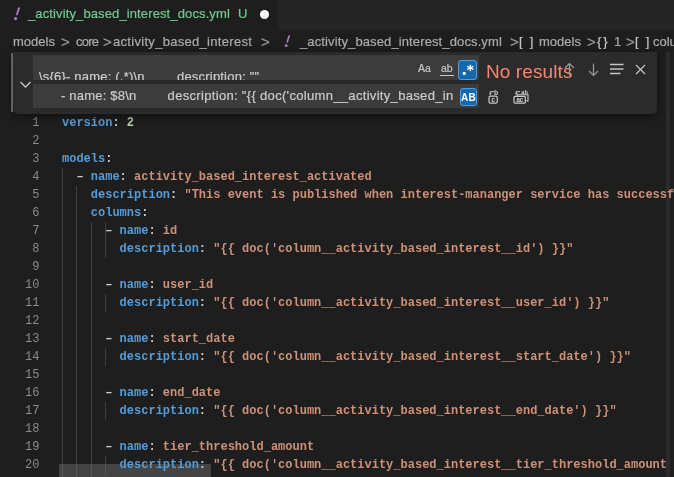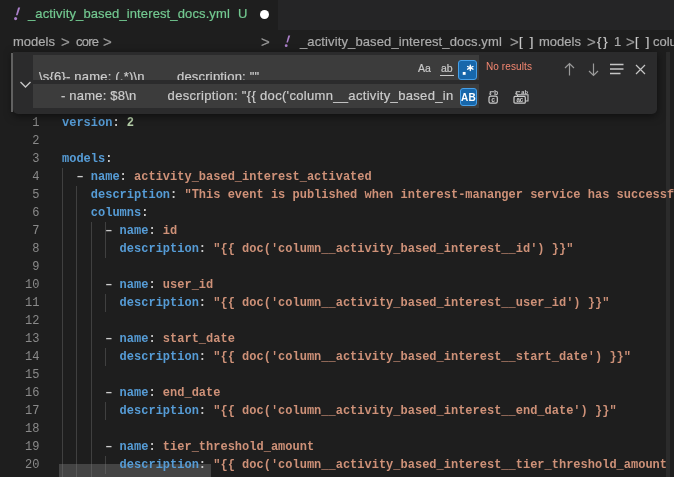--- a/index.html
+++ b/index.html
@@ -41,21 +41,21 @@
   .finput { position:absolute; left:20px; width:446px; background:#3c3c3c; overflow:hidden; }
   #fin { top:3px; height:25px; }
   #rin { top:32px; height:24px; }
   .ftext { position:absolute; color:#cccccc; font-size:13px; letter-spacing:0.2px; white-space:pre;
            -webkit-text-stroke:0.2px #cccccc; }
   #fin .ftext { top:14px; }
   #rin .ftext { top:4px; }
   .opt { position:absolute; color:#c8c8c8; font-size:10.5px; -webkit-text-stroke:0.2px #c8c8c8; }
   .optbox { position:absolute; background:#1767ab; border:1px solid #47a0e8; border-radius:3px;
             color:#ffffff; display:flex; align-items:center; justify-content:center; }
-  #nores { position:absolute; left:473px; top:9px; color:#f48771; font-size:10px; letter-spacing:0.1px; }
+  #nores { position:absolute; left:473px; top:9px; color:#f48771; font-size:19px; letter-spacing:0.1px; }
   .icn { position:absolute; }
 </style>
 </head>
 <body>
 
 <div id="tabbar">
   <div id="tab">
     <svg class="ficon2" style="position:absolute;left:12px;top:7px" width="9" height="14" viewBox="0 0 9 14">
       <path d="M6.1 0.5 L8.2 0.5 L5.6 8.3 L3.9 8.3 Z" fill="#ab7fc9"></path>
       <circle cx="3.6" cy="11.6" r="1.55" fill="#ab7fc9"></circle>
@@ -64,20 +64,21 @@
     <span class="git">U</span>
     <span class="dot"></span>
   </div>
 </div>
 
 <div id="crumbs">
   <span style="left:13px">models</span>
   <span class="sep" style="left:61px">&gt;</span>
   <span style="left:76px; letter-spacing:-0.8px;">core</span>
   <span class="sep" style="left:103px">&gt;</span>
+  <span style="left:113px; letter-spacing:0.3px;">activity_based_interest</span>
   <span class="sep" style="left:261px">&gt;</span>
   <svg style="position:absolute;left:283px;top:5px" width="8" height="13" viewBox="0 0 8 13">
     <path d="M5.3 0.5 L7.2 0.5 L4.9 7.5 L3.4 7.5 Z" fill="#ab7fc9"></path>
     <circle cx="3.2" cy="10.7" r="1.4" fill="#ab7fc9"></circle>
   </svg>
   <span style="left:300px; letter-spacing:0.12px;">_activity_based_interest_docs.yml</span>
   <span class="sep" style="left:510px">&gt;</span>
   <span class="sym" style="left:519px">[ ]</span>
   <span style="left:539px">models</span>
   <span class="sep" style="left:587px">&gt;</span>

